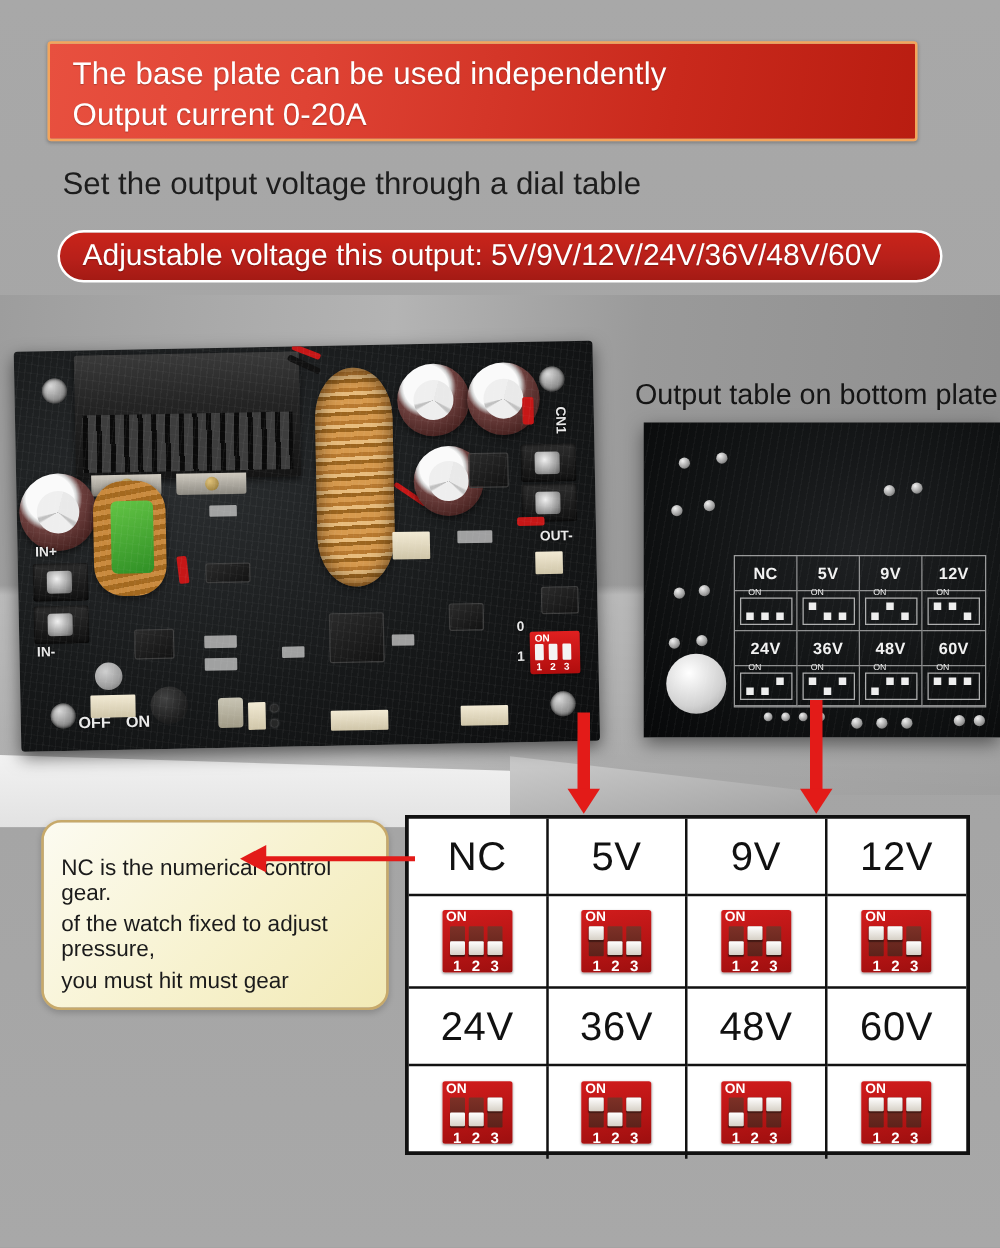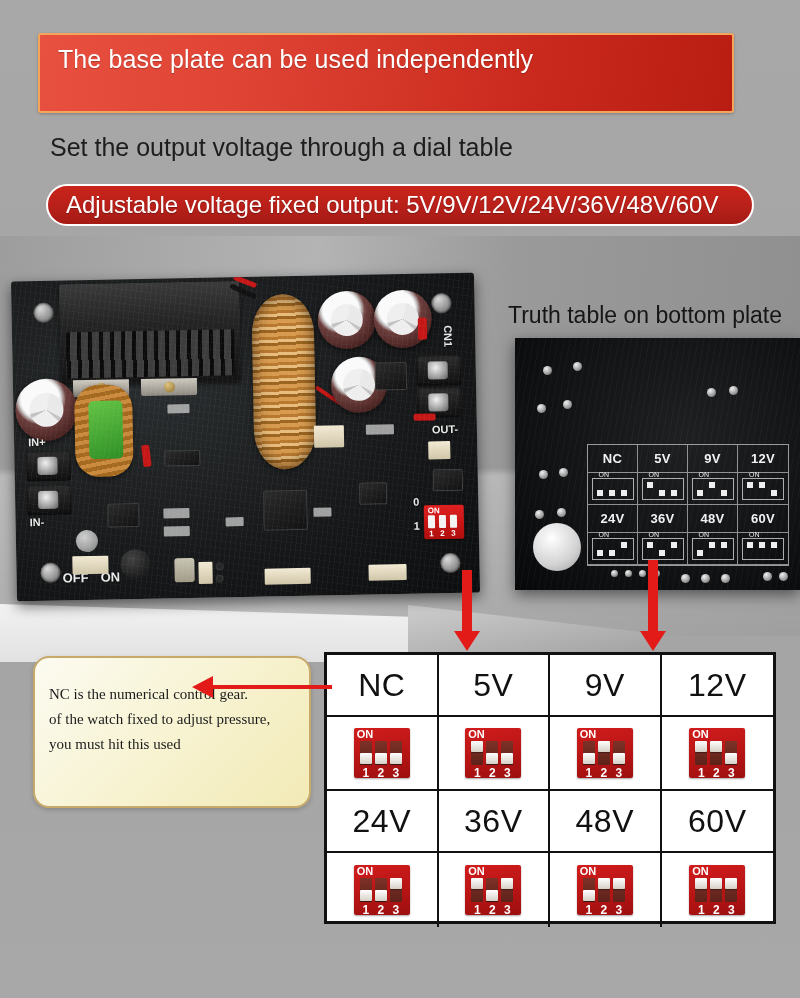--- a/index.html
+++ b/index.html
@@ -180,21 +180,21 @@
     border-top:20px solid #e31b18;}
 
   
   .callout{
     position:absolute;left:33px;top:656px;width:278px;height:152px;
     background:linear-gradient(135deg,#fcfbf1 0%,#f7f2cf 55%,#f2eab6 100%);
     border:2px solid #c7a96a;border-radius:16px;box-sizing:border-box;
     padding:26px 14px 0 14px;
     box-shadow:0 2px 5px rgba(0,0,0,.18);
   }
-  .callout p{margin:0 0 5px 0;font-size:15px;color:#1b1b1b;line-height:20px;font-family:Liberation Serif, serif;}
+  .callout p{margin:0 0 5px 0;font-size:18px;color:#1b1b1b;line-height:20px;}
   .callout-arrow{position:absolute;left:212px;top:685px;width:120px;height:4px;
     background:#e31b18;z-index:7;}
   .callout-arrow .head{position:absolute;left:-20px;top:-9px;width:0;height:0;
     border-top:11px solid transparent;border-bottom:11px solid transparent;
     border-right:21px solid #e31b18;}
 
   
   .ttable{
     position:absolute;left:324px;top:652px;width:452px;height:272px;
     background:#fff;border:3px solid #111;box-sizing:border-box;
@@ -221,26 +221,27 @@
   .dip .num{position:absolute;bottom:-1px;width:12px;text-align:center;color:#fff;
     font-size:12px;font-weight:bold;line-height:12px;}
 </style>
 </head>
 <body>
 
 <div id="stage">
 
   <div class="banner-red">
     <div>The base plate can be used independently</div>
+    <div>Output current 0-20A</div>
   </div>
 
   <div class="subtitle">Set the output voltage through a dial table</div>
 
   <div class="banner-pill">
-    <span>Adjustable voltage fixed output: 5V/9V/12V/24V/36V/48V/60V</span>
+    <span>Adjustable voltage this output: 5V/9V/12V/24V/36V/48V/60V</span>
   </div>
 
   <div class="pedestal"></div>
   <div class="ped-face"></div>
   <div class="ped-face2"></div>
 
   <div class="pcb">
     <div class="hole" style="left:22px;top:22px;"></div>
     <div class="hole" style="left:420px;top:20px;"></div>
     <div class="hole" style="left:24px;top:282px;"></div>
@@ -328,21 +329,21 @@
   <div class="dipsw-pcb">
     <div class="on">ON</div>
     <div class="sl" style="left:4px;"></div>
     <div class="sl" style="left:15px;"></div>
     <div class="sl" style="left:26px;"></div>
     <div class="lv" style="left:5px;">1</div>
     <div class="lv" style="left:16px;">2</div>
     <div class="lv" style="left:27px;">3</div>
   </div>
 
-  <div class="tt-label">Truth table on bottom plate</div>
+  <div class="tt-label">Output table on bottom plate</div>
 
   <div class="bplate">
     <div class="pad" style="left:28px;top:28px;"></div>
     <div class="pad" style="left:58px;top:24px;"></div>
     <div class="pad" style="left:22px;top:66px;"></div>
     <div class="pad" style="left:48px;top:62px;"></div>
     <div class="pad" style="left:192px;top:50px;"></div>
     <div class="pad" style="left:214px;top:48px;"></div>
     <div class="pad" style="left:24px;top:132px;"></div>
     <div class="pad" style="left:44px;top:130px;"></div>
@@ -454,21 +455,21 @@
   <div class="arrow" style="left:462px;top:570px;height:62px;">
       <div class="head"></div>
     </div>
   <div class="arrow" style="left:648px;top:560px;height:72px;">
       <div class="head"></div>
     </div>
 
   <div class="callout">
     <p>NC is the numerical control gear.</p>
     <p>of the watch fixed to adjust pressure,</p>
-    <p>you must hit this used</p>
+    <p>you must hit must gear</p>
   </div>
   <div class="callout-arrow">
       <div class="head"></div>
     </div>
 
   <div class="ttable">
     <div>
         <span class="volt">NC</span>
       </div>
     <div>

